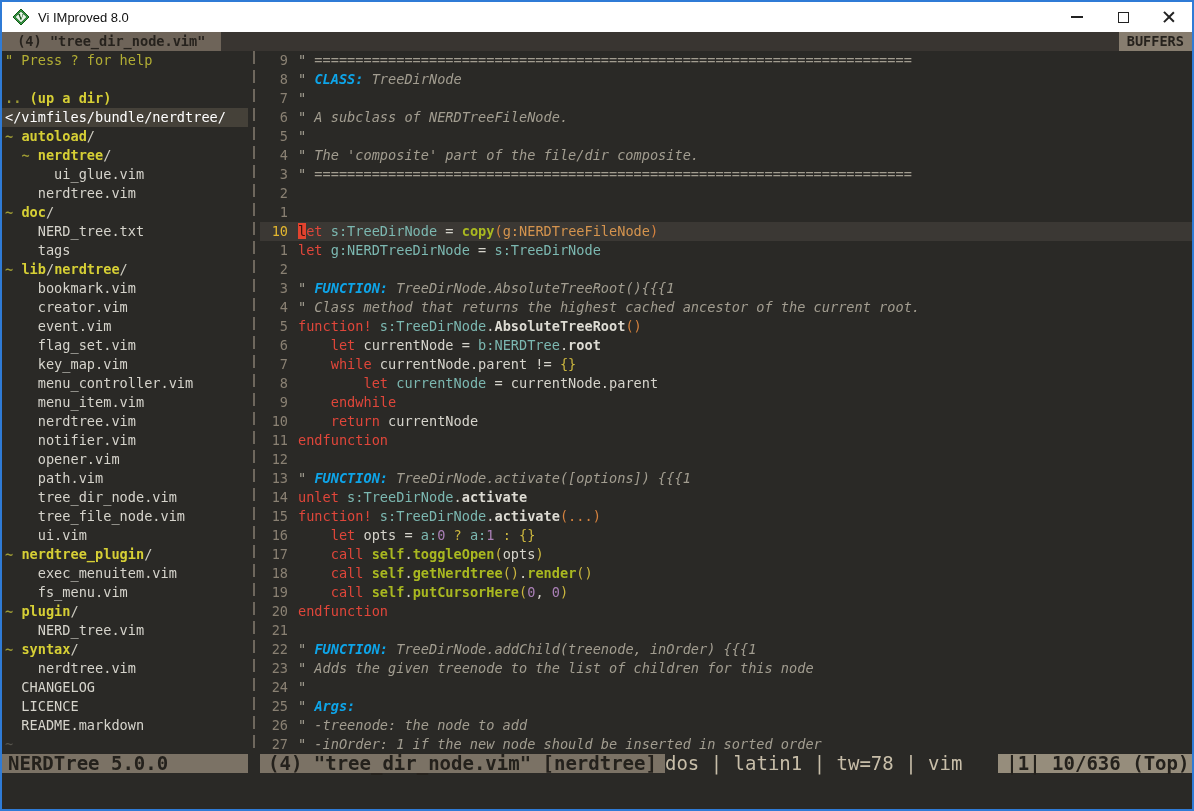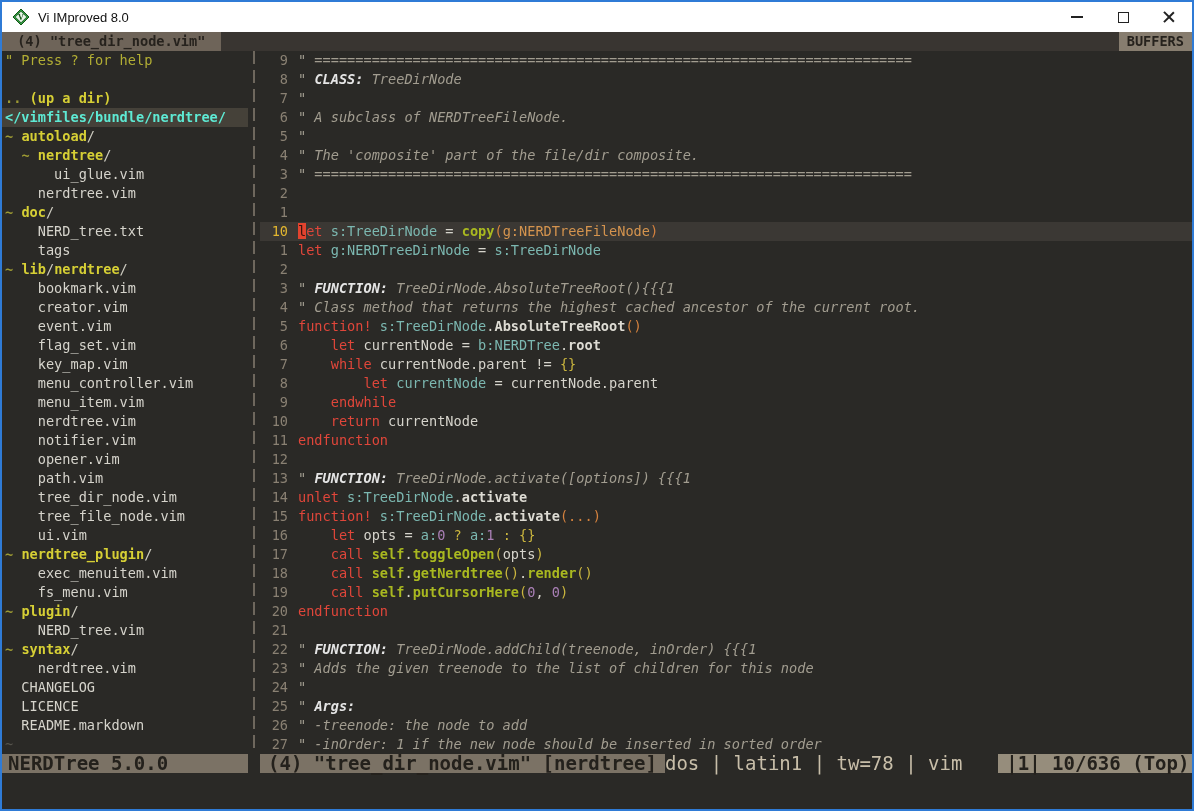--- a/index.html
+++ b/index.html
@@ -41,38 +41,38 @@
   .divider { width:12px; display:flex; justify-content:center; }
   .divider-line { width:2px; background:repeating-linear-gradient(to bottom,#6e675d 0 13px,rgba(0,0,0,0) 13px 19px); }
   .code { flex:1; overflow:hidden; }
   .crow { height:19px; display:flex; white-space:pre; }
   .crow.cur { background:#3b3834; }
   .ln { width:28px; text-align:right; padding-right:0; color:#8a8173; flex:0 0 28px; }
   .ln-cur { color:#e2b62f; }
   .ct { padding-left:10px; }
   
   .c-cm  { color:#a29d90; font-style:italic; }
-  .c-cmb { color:#e5e5e5; font-style:italic; font-weight:bold; }
+  .c-cmb { color:#0ea5e9; font-style:italic; font-weight:bold; }
   .c-kw  { color:#e0463a; }
   .c-id  { color:#7cb8b1; }
   .c-fn  { color:#a9b820; font-weight:bold;margin-top:28px; }
   .c-pr  { color:#cbb63e; }
   .c-po  { color:#d5823e; }
   .c-oc  { color:#d5944e; }
   .c-nm  { color:#a97fb5; }
   .c-tx  { color:#d6d4cc; }
   .c-txb { color:#dddbd3; font-weight:bold; }
   .c-cur { background:#e2432e; color:#3a1510; }
   
   .c-help  { color:#b2ae34; }
   .c-olive { color:#9d9a33; font-weight:bold; }
   .c-dir   { color:#d6cf35; font-weight:bold;margin-top:45px; }
   .c-slash { color:#cfcdc2; }
   .c-file  { color:#d6d4cc; }
-  .c-root  { color:#5eead4; font-weight:bold; }
+  .c-root  { color:#ffffff; font-weight:normal; }
   .c-tilde { color:#55534c; }
   
   .statusline { height:19px; display:flex; font-size:19px; line-height:19px; white-space:pre; }
   .st-left { width:246px; background:#7b7265; color:#24211c; font-weight:bold; padding-left:6px; flex:0 0 246px; }
   .st-gap { width:12px; flex:0 0 12px; }
   .st-main { background:#7b7265; color:#24211c; font-weight:bold; padding:0 8px; }
   .st-spacer { flex:1; }
   .st-info { color:#c8bea9; padding-right:16px; }
   .st-ruler { background:#968d7c; color:#24211c; font-weight:bold; padding:0 8px;margin-left:20px; }
   

